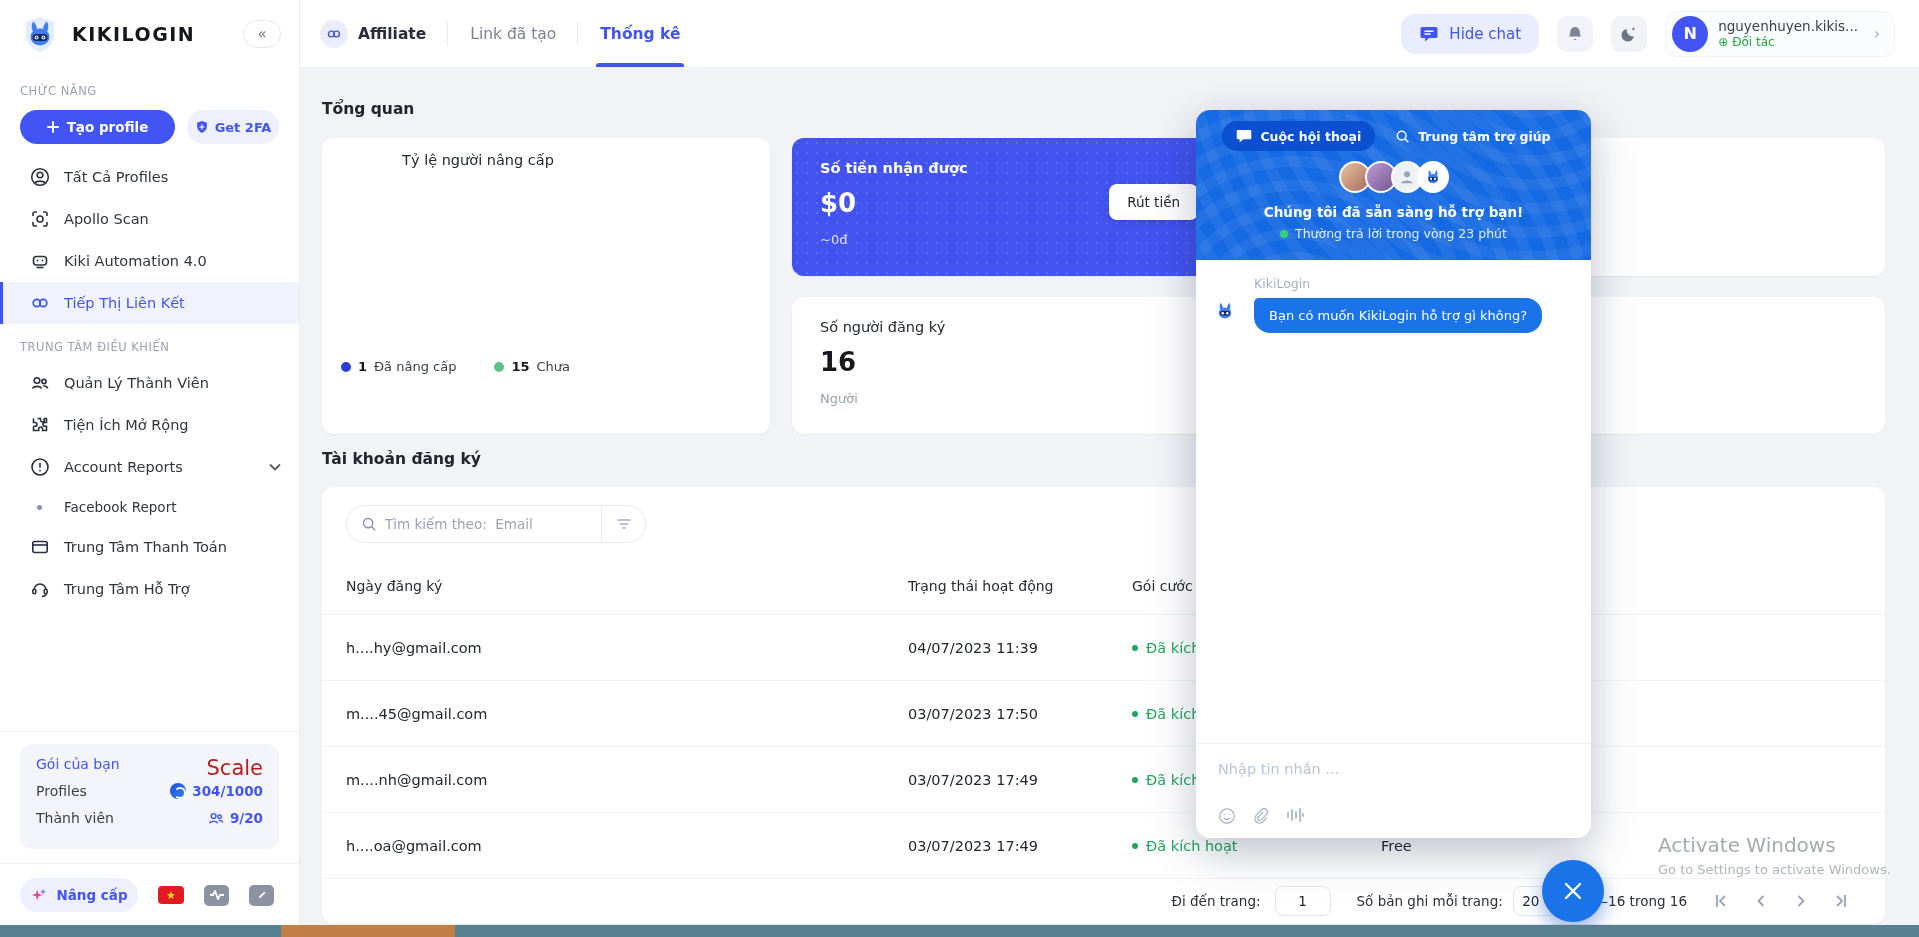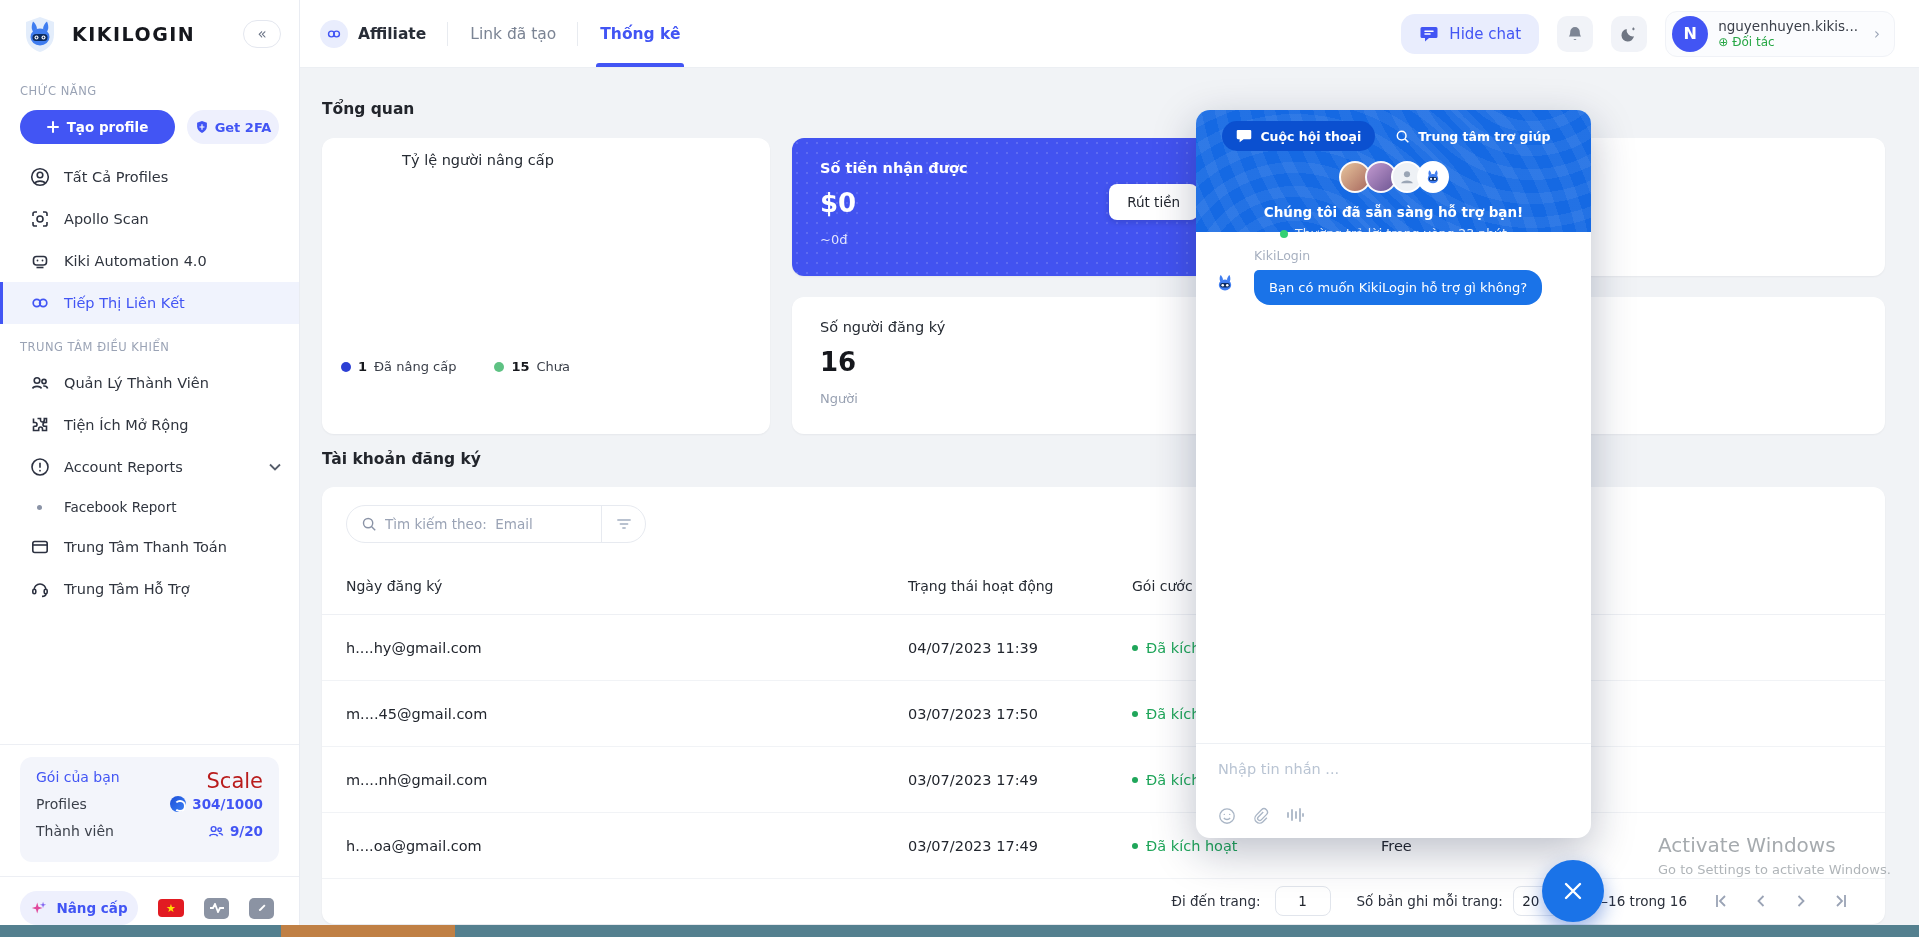--- a/index.html
+++ b/index.html
@@ -26,21 +26,21 @@
   .side-spacer { flex:1; }
   .plan-card { margin:12px 20px 0; background:#f3f5fb; border-radius:12px; padding:12px 16px; border-top:0; }
   .side-divider { border-top:1px solid #edeff4; margin-top:14px; }
   .plan-row { display:flex; align-items:flex-start; justify-content:space-between; height:27px; font-size:14px; }
   .plan-label { color:#4255f4; }
   .plan-name { color:#b91c1c; font-weight:normal; font-size:21px; }
   .plan-k { color:#3a3f49; }
   .plan-v { color:#4255f4; font-weight:bold; display:flex; align-items:center; gap:6px; font-size:13.5px; }
   .kiki-coin { width:16px; height:16px; border-radius:50%; background:linear-gradient(135deg,#1d4fd8,#3b82f6); position:relative; }
   .kiki-coin::after { content:""; position:absolute; left:4px; top:4px; width:8px; height:8px; border-radius:50%; border:2px solid #fff; border-left-color:transparent; }
-  .side-bottom { display:flex; align-items:center; gap:20px; padding:14px 20px 0; }
+  .side-bottom { display:flex; align-items:center; gap:20px; padding:14px 20px 13px; }
   .btn-upgrade { width:118px; height:34px; background:#eef0fd; border-radius:17px; color:#4255f4; font-size:13.5px; font-weight:bold; display:flex; align-items:center; justify-content:center; gap:8px; cursor:pointer; }
   .flag-vn { width:26px; height:18px; background:#e21b22; border-radius:4px; display:flex; align-items:center; justify-content:center; color:#ffde00; font-size:11px; cursor:pointer; }
   .gray-chip { width:25px; height:21px; background:#8b93a3; border-radius:5px; display:flex; align-items:center; justify-content:center; color:#fff; cursor:pointer; }
 
   
   .main { position:absolute; left:300px; top:0; right:0; height:925px; }
   .topbar { height:68px; background:#fff; border-bottom:1px solid #eceff3; display:flex; align-items:stretch; padding:0 24px 0 20px; }
   .tabs { display:flex; align-items:stretch; }
   .tab { display:flex; align-items:center; gap:10px; padding:0 22px; font-size:15.5px; color:#7b8494; position:relative; cursor:pointer; }
   .tab:first-child { padding-left:0; }
@@ -95,21 +95,21 @@
   .pag { height:43px; display:flex; align-items:center; justify-content:flex-end; padding-right:36px; font-size:13.5px; color:#2a2f3a; gap:0; }
   .pag .lbl { margin-right:14px; }
   .goto-input { width:56px; height:30px; border:1px solid #e1e5ec; border-radius:8px; text-align:center; font-size:13.5px; font-family:inherit; color:#22262e; outline:none; margin-right:26px; }
   .pp-select { min-width:52px; height:30px; border:1px solid #e1e5ec; border-radius:8px; display:flex; align-items:center; justify-content:center; gap:6px; padding:0 8px; cursor:pointer; margin:0 28px 0 10px; color:#22262e; }
   .range { margin-right:26px; }
   .pager { display:flex; align-items:center; gap:24px; color:#9aa3b5; }
   .pager span { cursor:pointer; display:flex; }
 
   
   .chat { position:absolute; left:1196px; top:110px; width:395px; height:728px; background:#fff; border-radius:14px; box-shadow:0 14px 44px rgba(15,25,60,.28); overflow:hidden; z-index:20; }
-  .chat-head { height:122px; background:#1569e3;
+  .chat-head { height:150px; background:#1569e3;
     background-image:repeating-radial-gradient(circle at 25% 150%, rgba(255,255,255,.06) 0 11px, transparent 11px 24px),
                      repeating-radial-gradient(circle at 85% -50%, rgba(255,255,255,.06) 0 11px, transparent 11px 24px);
     color:#fff; text-align:center; }
   .chat-tabs { display:flex; justify-content:center; gap:6px; padding-top:11px; }
   .chat-tab { height:30px; display:flex; align-items:center; gap:8px; padding:0 14px; font-size:12.5px; font-weight:bold; border-radius:16px; cursor:pointer; color:#fff; }
   .chat-tab.active { background:#0b50d0; }
   .avatars { display:flex; justify-content:center; margin-top:10px; }
   .cav { width:32px; height:32px; border-radius:50%; margin:0 -3px; border:2px solid rgba(255,255,255,.95); display:flex; align-items:center; justify-content:center; overflow:hidden; }
   .cav.p1 { background:linear-gradient(135deg,#e7c49c,#a8695f); }
   .cav.p2 { background:linear-gradient(135deg,#c39ad0,#6e5693); }

